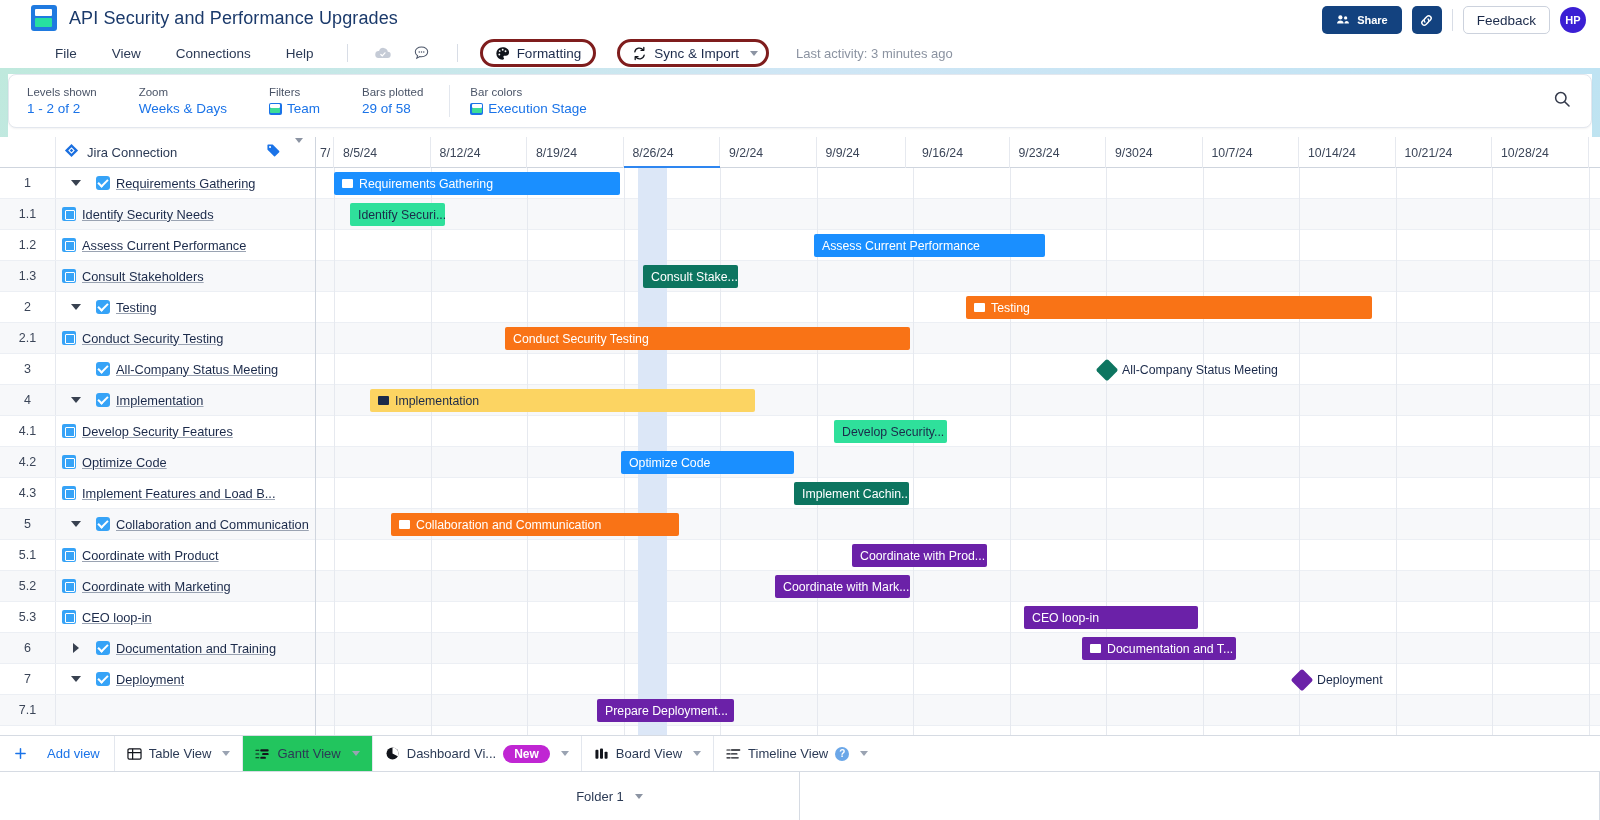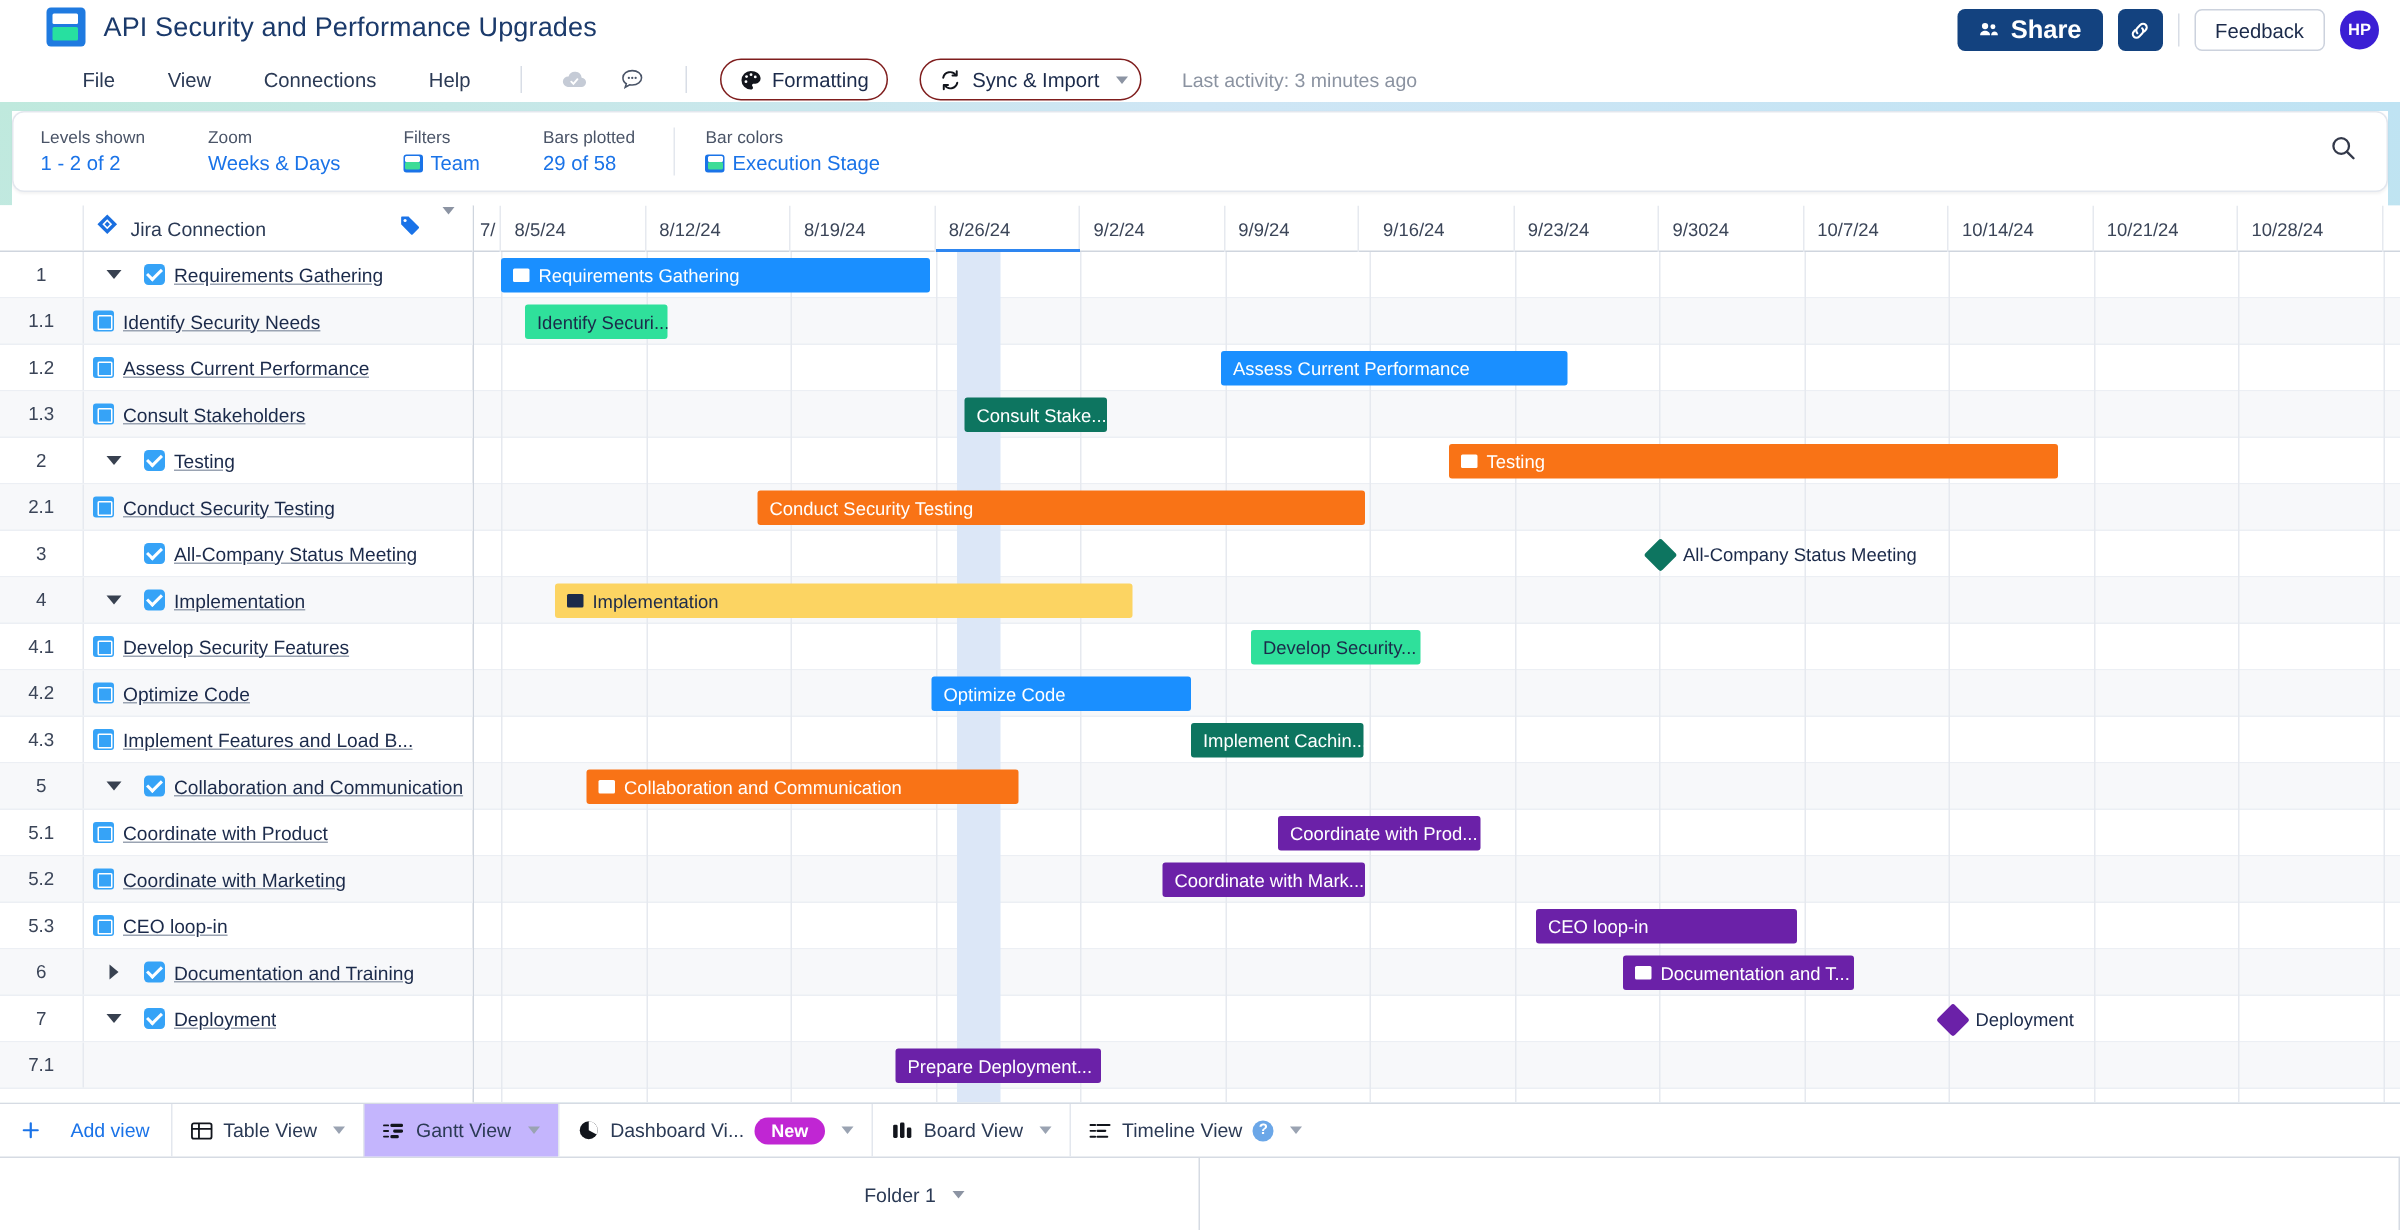--- a/index.html
+++ b/index.html
@@ -23,30 +23,30 @@
   .logo-mark .lm-top { position:absolute; left:4px; top:4px; width:17px; height:7px; background:#ffffff; border-radius:1px;}
   .logo-mark .lm-bot { position:absolute; left:4px; top:13px; width:17px; height:9px; background:#27e0a0; border-radius:1px;}
   .doc-title { font-size:18px; color:#1b3a6b; letter-spacing:.1px; }
 
   .menubar { height:34px; display:flex; align-items:center; padding:0 14px 0 44px; gap:13px; }
   .menu-item { font-size:13.5px; color:#2b3a55; padding:5px 11px; border-radius:4px; cursor:pointer; }
   .menu-sep { width:1px; height:18px; background:#d8dde6; margin:0 9px; }
   .icon-btn { width:26px; height:26px; display:flex; align-items:center; justify-content:center; border-radius:4px; cursor:pointer;}
   .pill {
     display:flex; align-items:center; gap:7px;
-    height:28px; padding:0 12px; border:1px solid #7f1d1d; border-radius:15px;
+    height:28px; padding:0 12px; border:3px solid #7f1d1d; border-radius:15px;
     font-size:13.5px; color:#1b2a4a; background:#fff; cursor:pointer; white-space:nowrap;
   }
   .pill.with-caret { padding-right:8px; }
   .caret { width:0;height:0;border-left:4px solid transparent;border-right:4px solid transparent;border-top:5px solid #8c94a3; margin-left:4px;}
   .last-activity { font-size:13px; color:#8b93a1; margin-left:14px; white-space:nowrap;}
 
   .top-right { position:absolute; right:14px; top:6px; display:flex; align-items:center; gap:10px;}
   .btn-share {
-    background:#13427f; color:#fff; font-size:17px; font-weight:bold;
+    background:#13427f; color:#fff; font-size:11px; font-weight:bold;
     height:28px; padding:0 14px; border-radius:5px; display:flex; align-items:center; gap:7px; cursor:pointer;
   }
   .btn-link {
     background:#13427f; width:30px; height:28px; border-radius:5px;
     display:flex; align-items:center; justify-content:center; cursor:pointer;
   }
   .vline { width:1px; height:22px; background:#d8dde6;}
   .btn-feedback {
     border:1px solid #ccd2dd; background:#fff; height:28px; padding:0 13px;
     border-radius:5px; font-size:13.5px; display:flex; align-items:center; cursor:pointer;
@@ -143,21 +143,21 @@
     background:#fff; border-top:1px solid #d6dbe3; border-bottom:1px solid #d6dbe3;
     display:flex; align-items:stretch;
   }
   .add-view {
     display:flex;align-items:center;gap:20px;padding:0 14px;font-size:13px;color:#1a73e8;cursor:pointer; white-space:nowrap;
   }
   .vtab {
     display:flex;align-items:center;gap:7px;padding:0 12px;font-size:13px;color:#2b3a55;
     border-left:1px solid #e3e7ee;cursor:pointer;white-space:nowrap;
   }
-  .vtab.active { background:#c4b5fd; }
+  .vtab.active { background:#22c55e; }
   .vtab .tcaret { width:0;height:0;border-left:4px solid transparent;border-right:4px solid transparent;border-top:5px solid #9aa3b2;margin-left:4px;}
   .badge-new { background:#c026d3;color:#fff;border-radius:11px;padding:2px 11px;font-size:12px;font-weight:bold;}
   .help-ico {
     width:14px;height:14px;border-radius:50%;background:#6ba7e8;color:#fff;font-size:10px;
     display:flex;align-items:center;justify-content:center;flex:0 0 auto;font-weight:bold;
   }
   .folderbar {
     position:absolute; left:0; bottom:0; width:1600px; height:48px;
     display:flex; align-items:center; justify-content:center; gap:7px;
     background:#fff; border-right:1px solid #d6dbe3;

